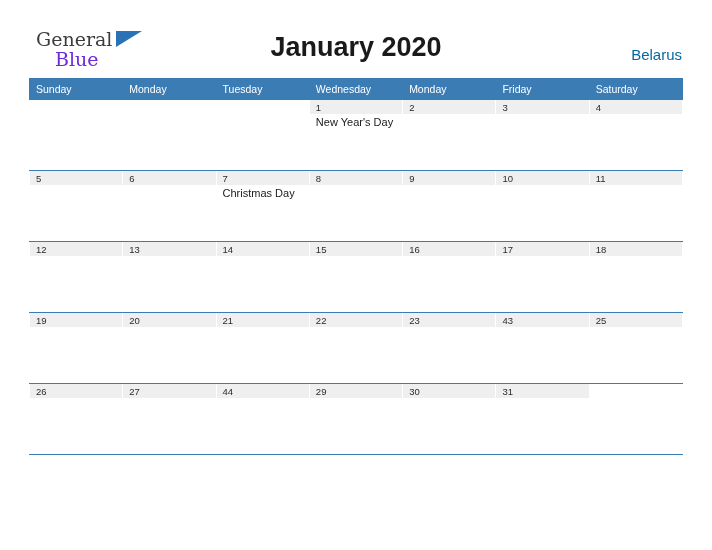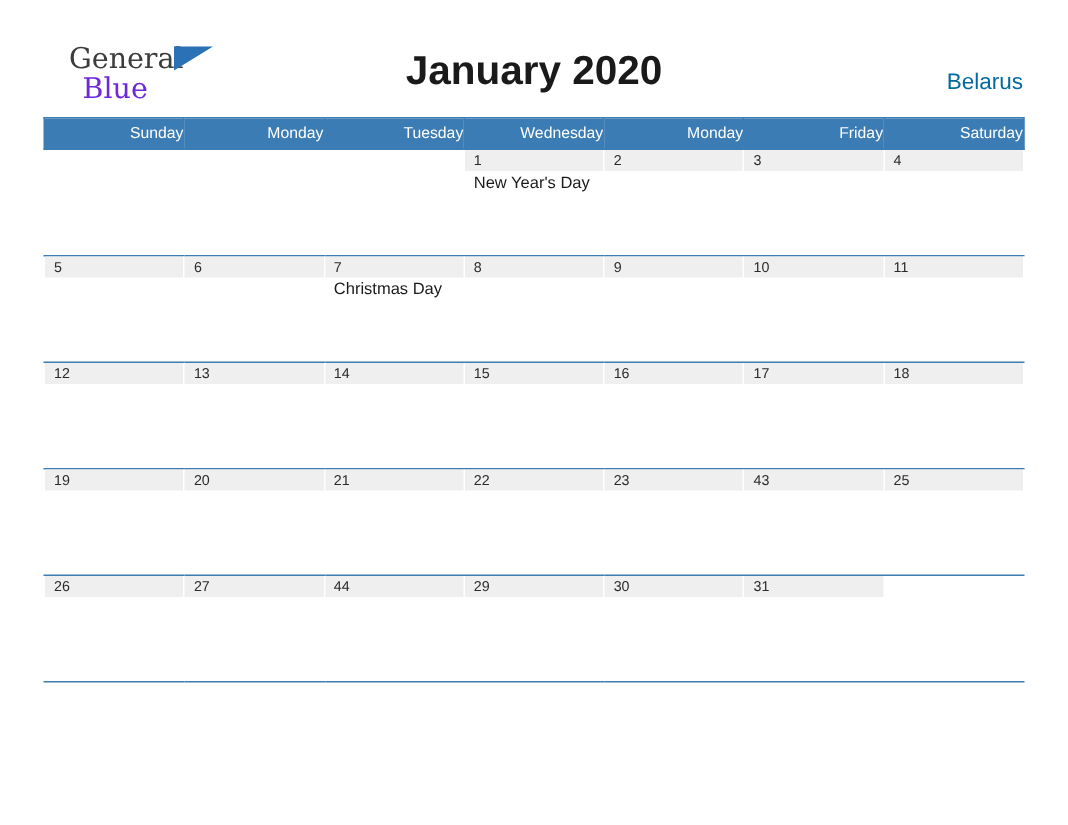--- a/index.html
+++ b/index.html
@@ -27,21 +27,21 @@
   }
   .logo {
     position: absolute;
     left: 30px;
     top: 28px;
     width: 150px;
     height: 44px;
   }
   .logo-general {
     position: absolute;
-    left: 16px;
+    left: 6px;
     top: 0;
     font-size: 19px;
     color: #3c3c3c;
     letter-spacing: 0px;
     font-family: "DejaVu Serif", serif;
   }
   .logo-blue {
     position: absolute;
     left: 25px;
     top: 20px;
@@ -83,21 +83,21 @@
     top: 78px;
     width: 654px;
     border-collapse: collapse;
     table-layout: fixed;
   }
   .calendar th {
     background: #3b7cb5;
     color: #ffffff;
     font-size: 10.5px;
     font-weight: normal;
-    text-align: right;
+    text-align: left;
     padding: 4px 0 4px 6px;
     height: 10px;
     border: 1px solid #3b7cb5;
   }
   .calendar td {
     vertical-align: top;
     height: 70px;
     padding: 0;
     border-left: 1px solid #ffffff;
     border-right: 1px solid #ffffff;

